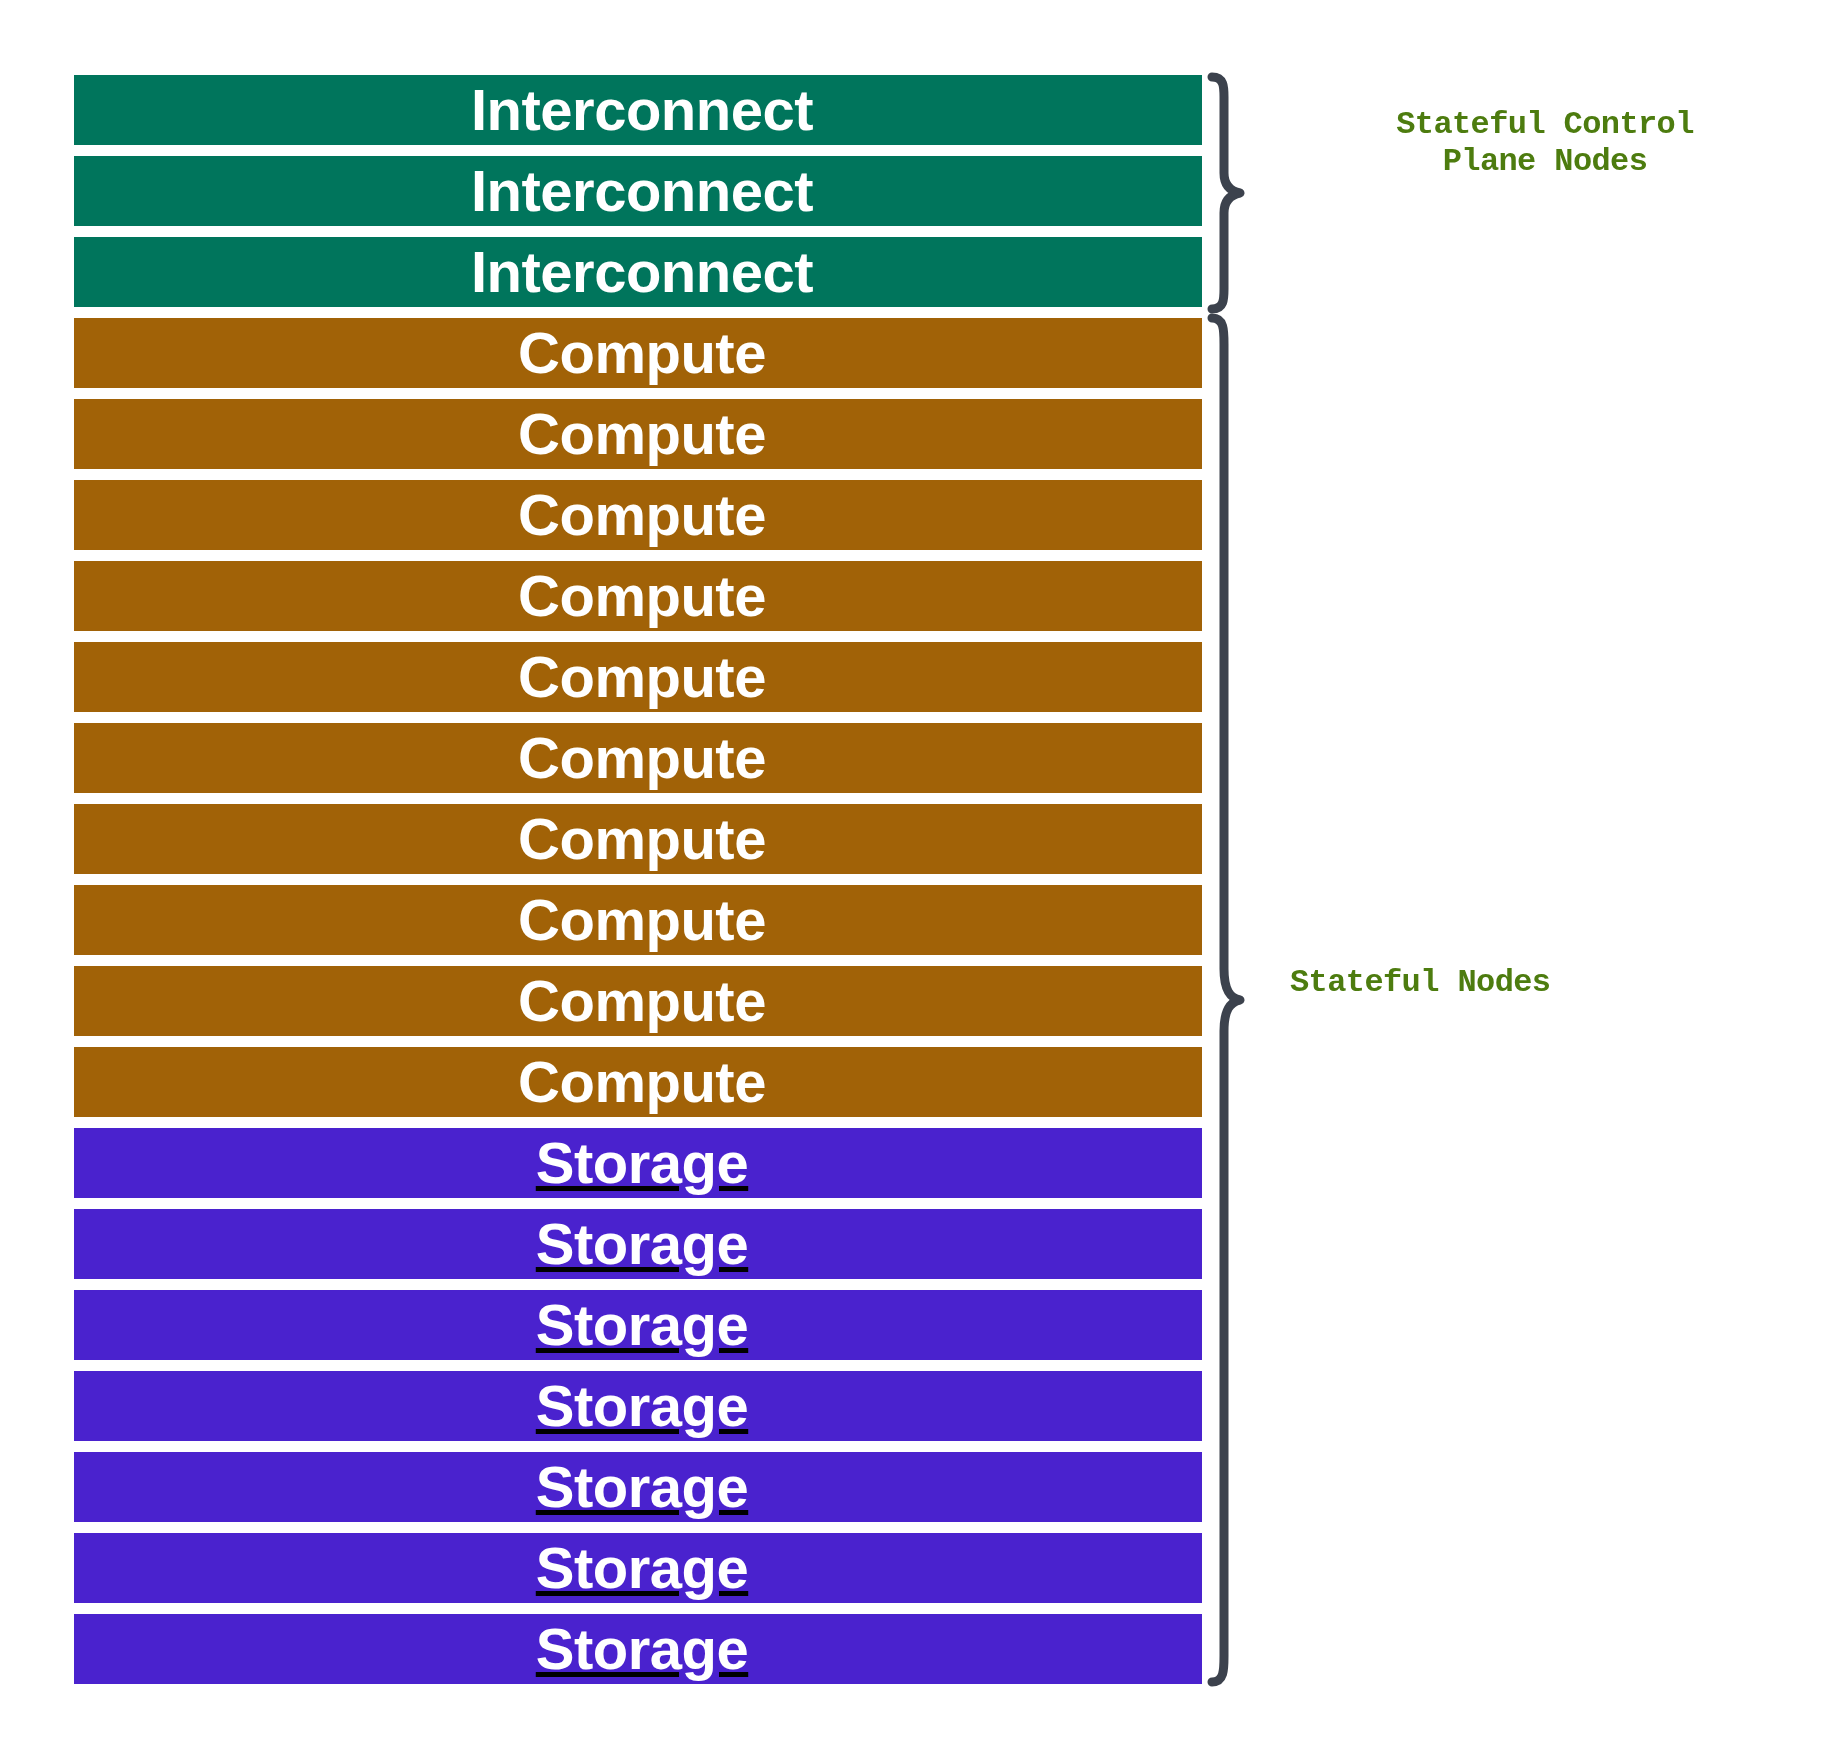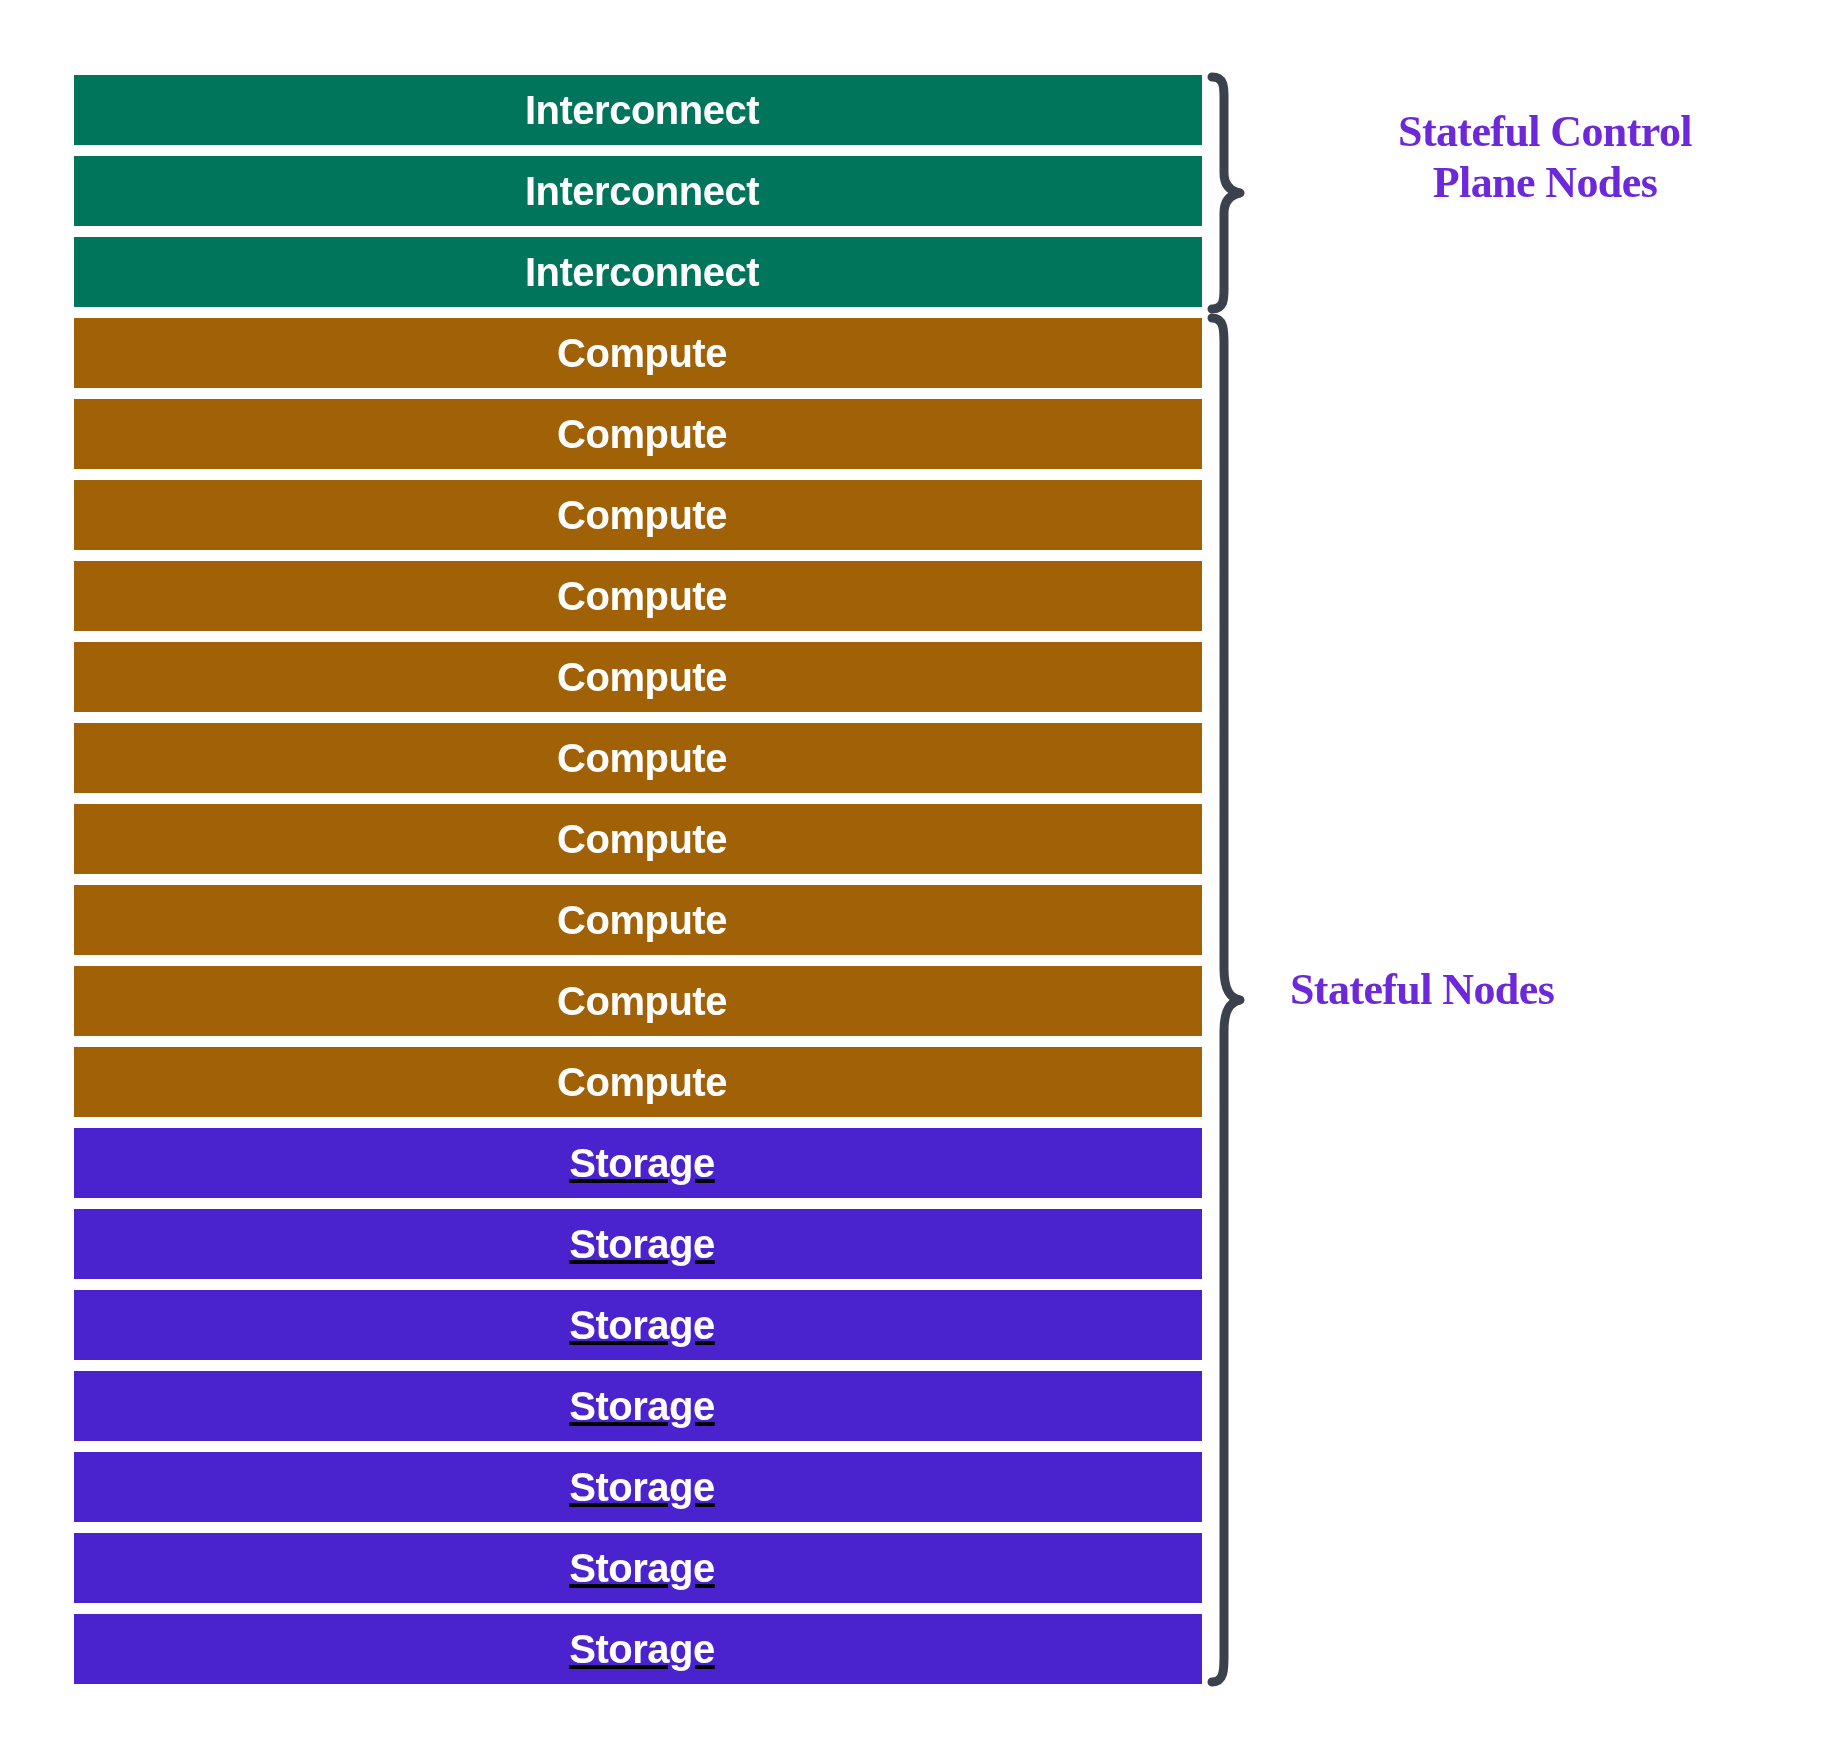--- a/index.html
+++ b/index.html
@@ -40,21 +40,21 @@
   .node-row:last-child { margin-bottom: 0; }
 
   .node-row.interconnect { background: #00755C; }
   .node-row.compute      { background: #a16207; }
   .node-row.storage      { background: #4A22CE; text-decoration: underline; }
 
   .node-label {
     color: #ffffff;
     font-family: "Liberation Sans", sans-serif;
     font-weight: bold;
-    font-size: 40px;
+    font-size: 58px;
     line-height: 1;
     letter-spacing: -0.5px;
     position: relative;
     left: 4px;
     white-space: nowrap;
     -webkit-font-smoothing: antialiased;
   }
 
   
   .brace-svg {
@@ -66,24 +66,24 @@
     top: 73px;
   }
   #brace-stateless {
     left: 1206px;
     top: 314px;
   }
 
   
   .group-label {
     position: absolute;
-    color: #6d28d9;
-    font-family: Liberation Serif, serif;
+    color: #4d7c0f;
+    font-family: Liberation Mono, monospace;
     font-weight: bold;
-    font-size: 44px;
+    font-size: 32px;
     line-height: 1.15;
     letter-spacing: -0.6px;
     text-align: center;
     white-space: pre-line;
     -webkit-font-smoothing: antialiased;
   }
   #label-stateful {
     left: 1290px;
     top: 107px;
     width: 510px;

